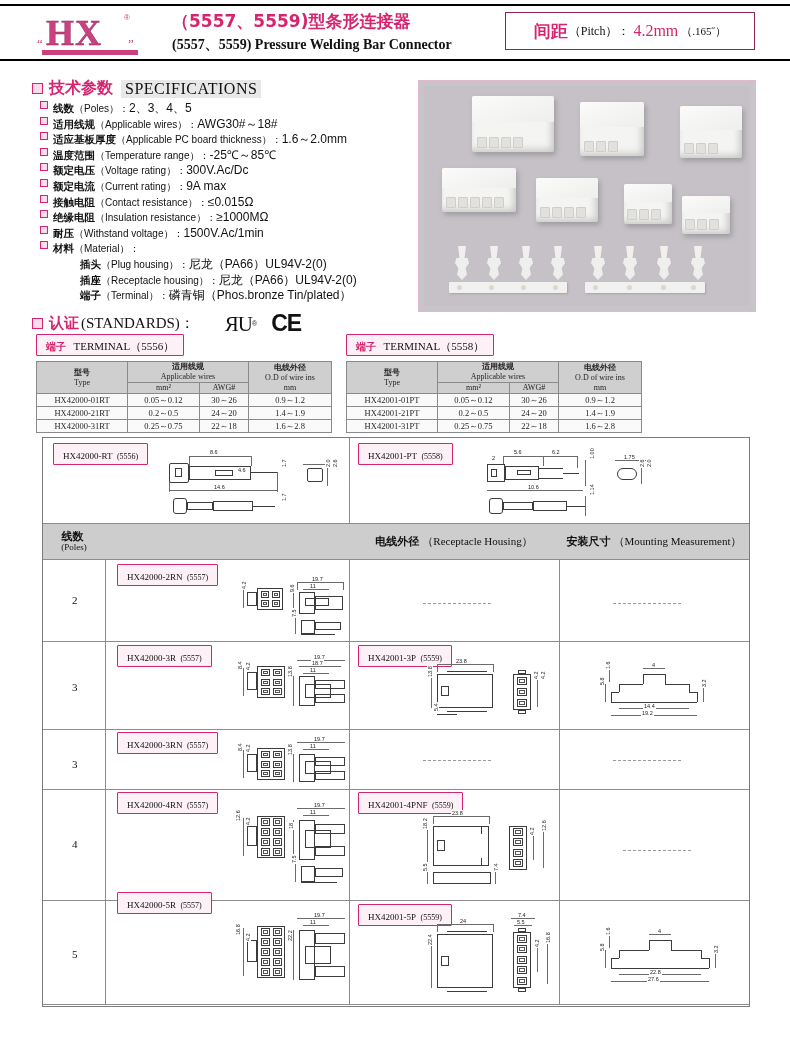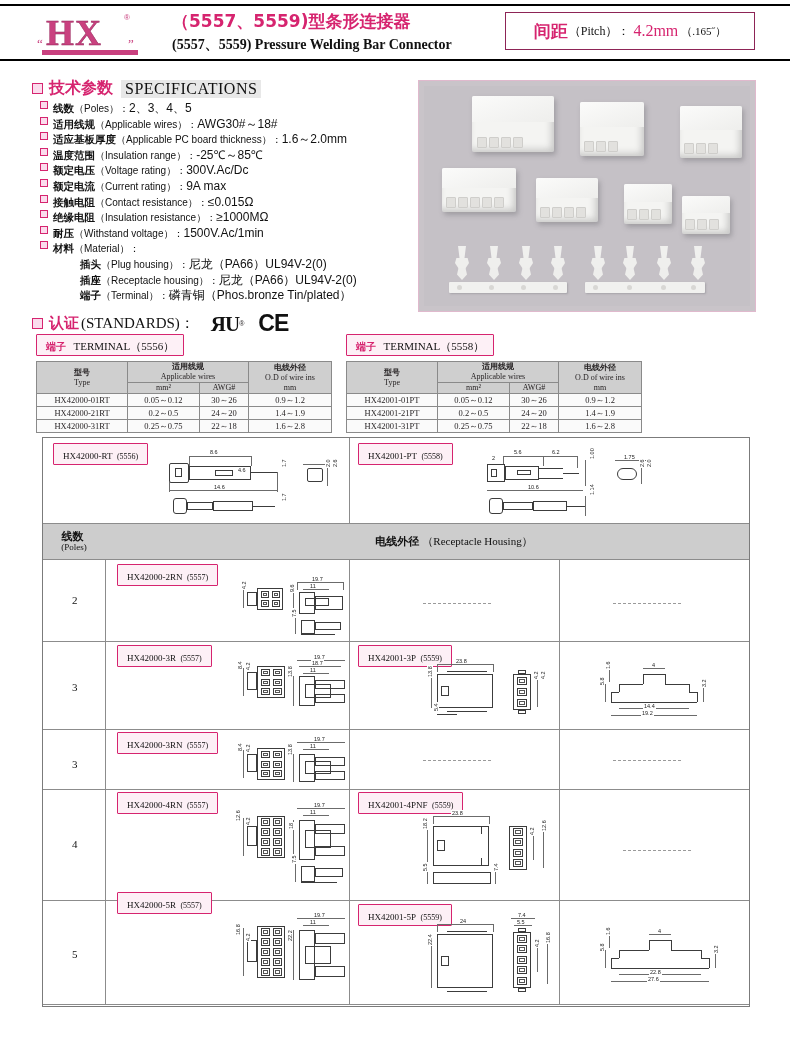--- a/index.html
+++ b/index.html
@@ -64,21 +64,21 @@
   .spec-list{position:absolute;left:40px;top:101px;width:390px;}
   .spec-row{display:flex;align-items:flex-start;line-height:15.6px;height:15.6px;white-space:nowrap;}
   .spec-cn{font-family:"DejaVu Sans",sans-serif;font-size:10.5px;color:#111;font-weight:bold;}
   .spec-en{font-family:"Liberation Sans",sans-serif;font-size:10px;color:#111;}
   .spec-val{font-family:"Liberation Sans",sans-serif;font-size:12px;color:#111;}
   .spec-sub{display:flex;align-items:flex-start;line-height:15.6px;height:15.6px;white-space:nowrap;padding-left:40px;}
 
   .std-head{position:absolute;left:32px;top:310px;display:flex;align-items:center;}
   .std-head .cn{font-family:"DejaVu Sans",sans-serif;font-weight:bold;font-size:15px;color:#d6246f;}
   .std-head .en{font-family:"Liberation Serif",serif;font-size:15px;color:#111;margin-left:2px;}
-  .ul-mark{margin-left:16px;font-family:"Liberation Serif",serif;font-weight:bold;font-size:21px;color:#111;
+  .ul-mark{margin-left:30px;font-family:"Liberation Serif",serif;font-weight:normal;font-size:21px;color:#111;
            position:relative;top:1px;letter-spacing:-1px;}
   .ul-r{font-size:7px;vertical-align:super;}
   .ce-mark{margin-left:14px;font-family:"Liberation Sans",sans-serif;font-weight:bold;font-size:23px;color:#111;letter-spacing:-1px;}
 
   
   .photo{
     position:absolute;left:418px;top:80px;width:338px;height:232px;
     border:1px solid #e0b9cd;background:#c9c4c9;box-sizing:border-box;padding:5px;
   }
   .photo-inner{position:relative;width:100%;height:100%;background:#c5c1c6;overflow:hidden;}
@@ -197,21 +197,21 @@
     <div class="spec-row">
       <span class="sq sm"></span>
       <span class="spec-cn">适应基板厚度</span>
       <span class="spec-en">（Applicable PC board thickness）</span>
       <span class="spec-en">：</span>
       <span class="spec-val">1.6～2.0mm</span>
     </div>
     <div class="spec-row">
       <span class="sq sm"></span>
       <span class="spec-cn">温度范围</span>
-      <span class="spec-en">（Insulation range）</span>
+      <span class="spec-en">（Temperature range）</span>
       <span class="spec-en">：</span>
       <span class="spec-val">-25℃～85℃</span>
     </div>
     <div class="spec-row">
       <span class="sq sm"></span>
       <span class="spec-cn">额定电压</span>
       <span class="spec-en">（Voltage rating）</span>
       <span class="spec-en">：</span>
       <span class="spec-val">300V.Ac/Dc</span>
     </div>
@@ -617,20 +617,24 @@
     </div>
 
     <div class="hdrcell small" style="left:0;top:86px;width:62px;height:35px;">
       <span class="cn">线数</span>
       <span>(Poles)</span>
     </div>
     <div class="hdrcell" style="left:306px;top:86px;width:210px;height:35px;">
       <span class="cn">电线外径</span>
       <span>（Receptacle Housing）</span>
     </div>
+    <div class="hdrcell" style="left:516px;top:86px;width:190px;height:35px;">
+      <span class="cn">安装尺寸</span>
+      <span>（Mounting Measurement）</span>
+    </div>
 
     <div class="poleno" style="left:29px;top:156px;">2</div>
     <div class="partlabel pill" style="left:74px;top:126px;">
       <span class="pl">HX42000-2RN</span>
       <span class="pn">(5557)</span>
     </div>
     <div class="dw" style="left:182px;top:142px;width:130px;height:58px;">
 
       <div class="rect" style="left:32px;top:8px;width:26px;height:22px;"></div>
       <div class="pin" style="left:36px;top:11px;width:8px;height:7px;">

